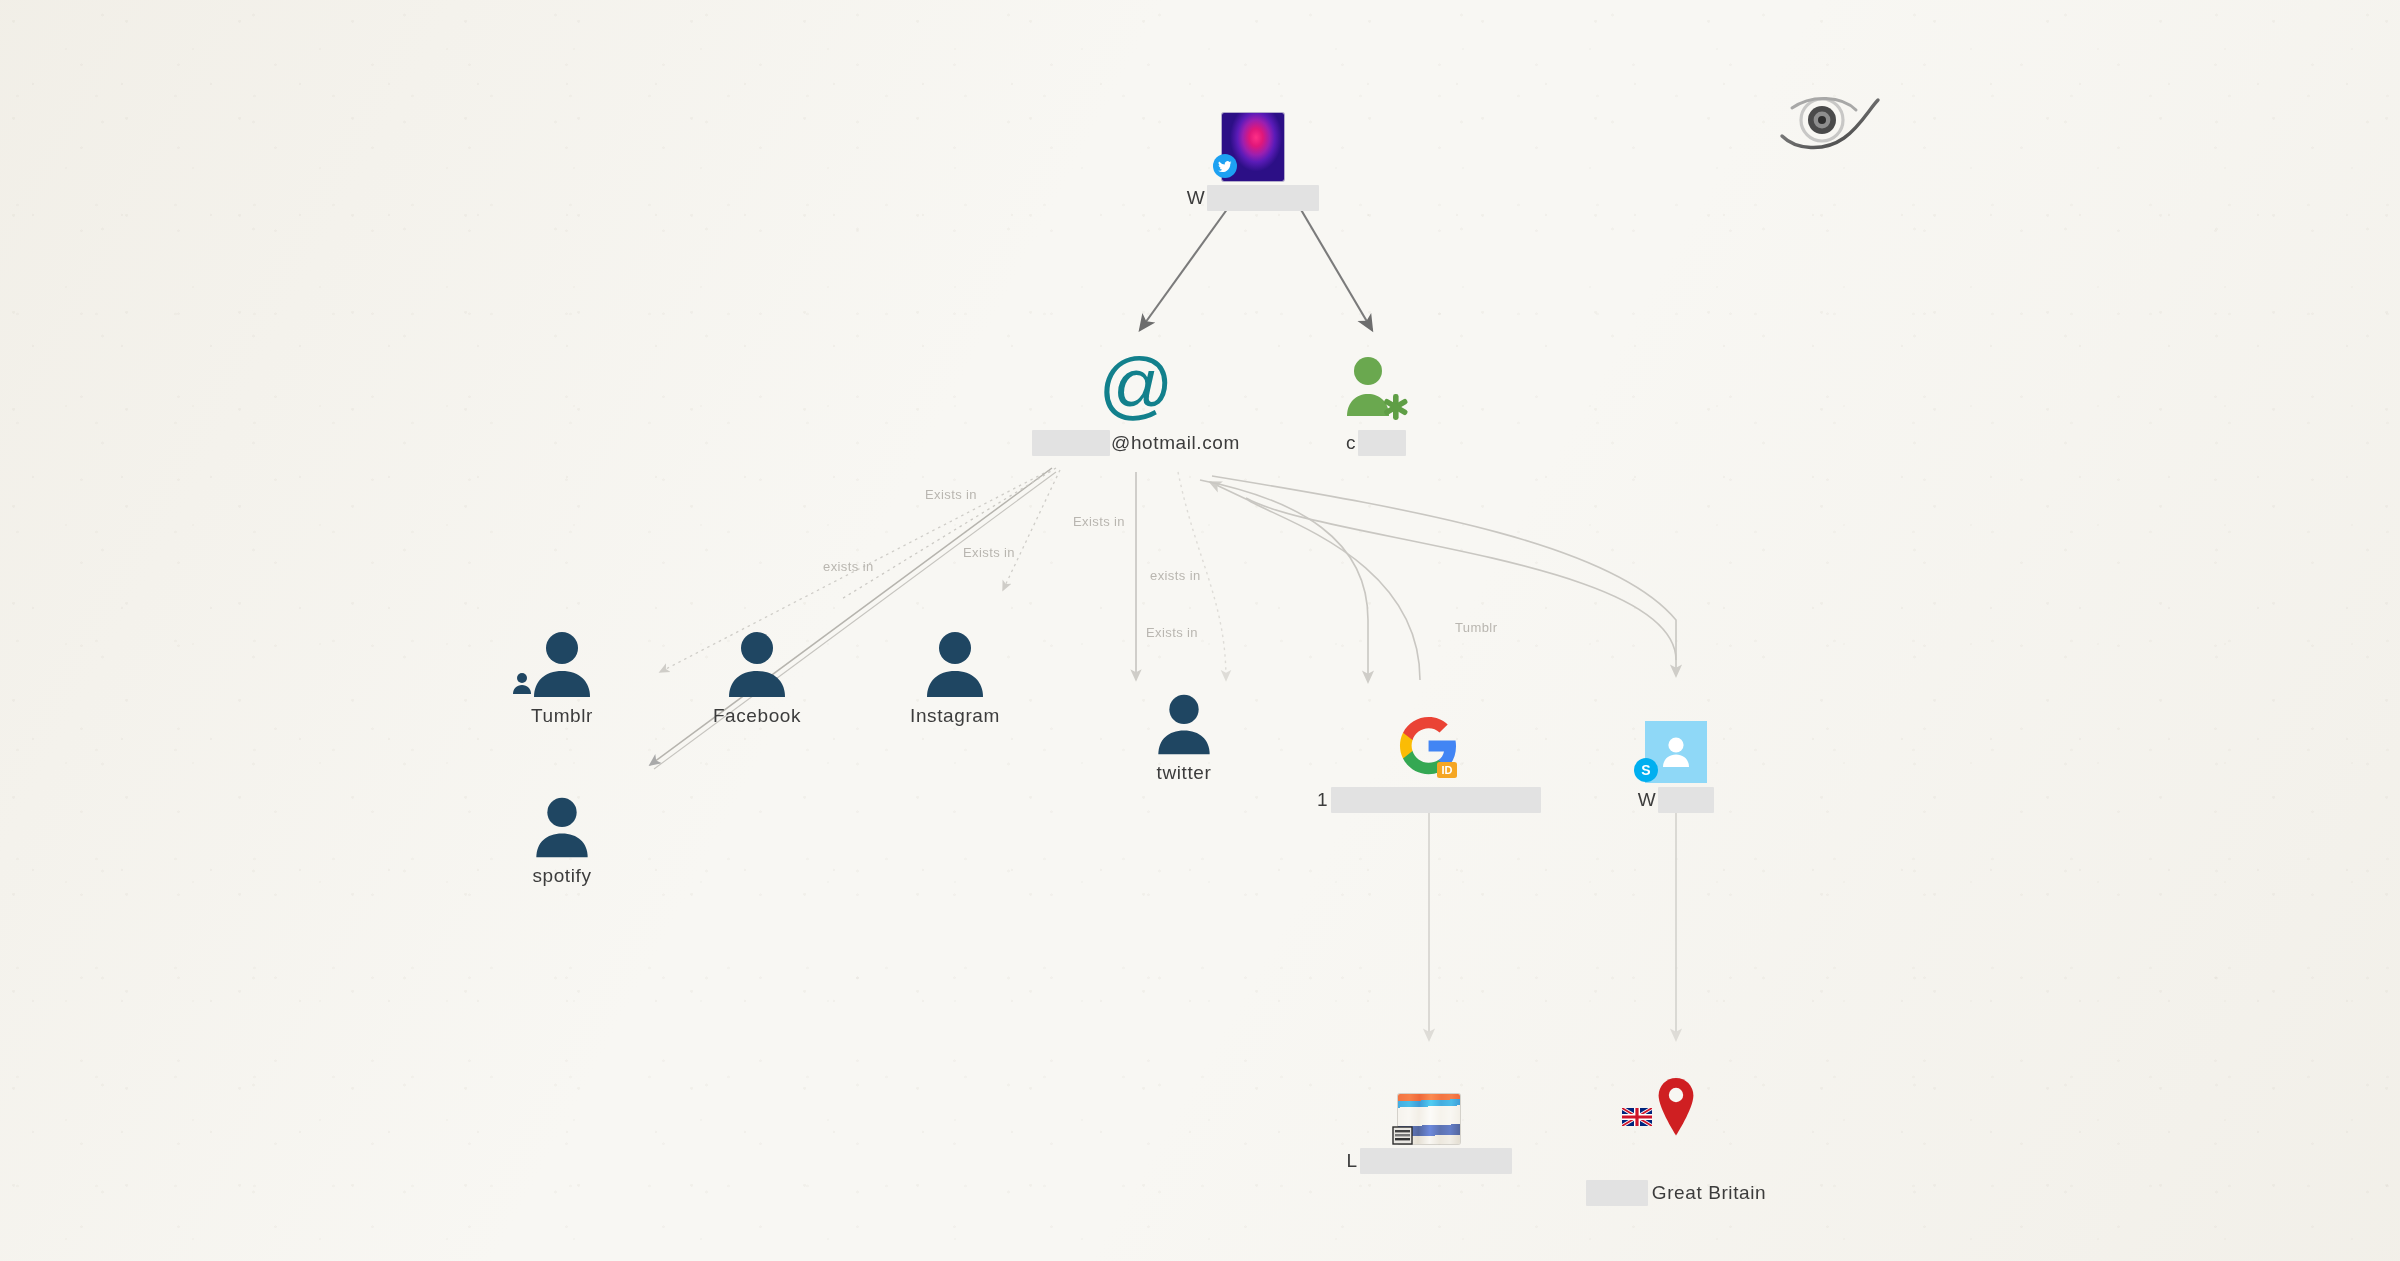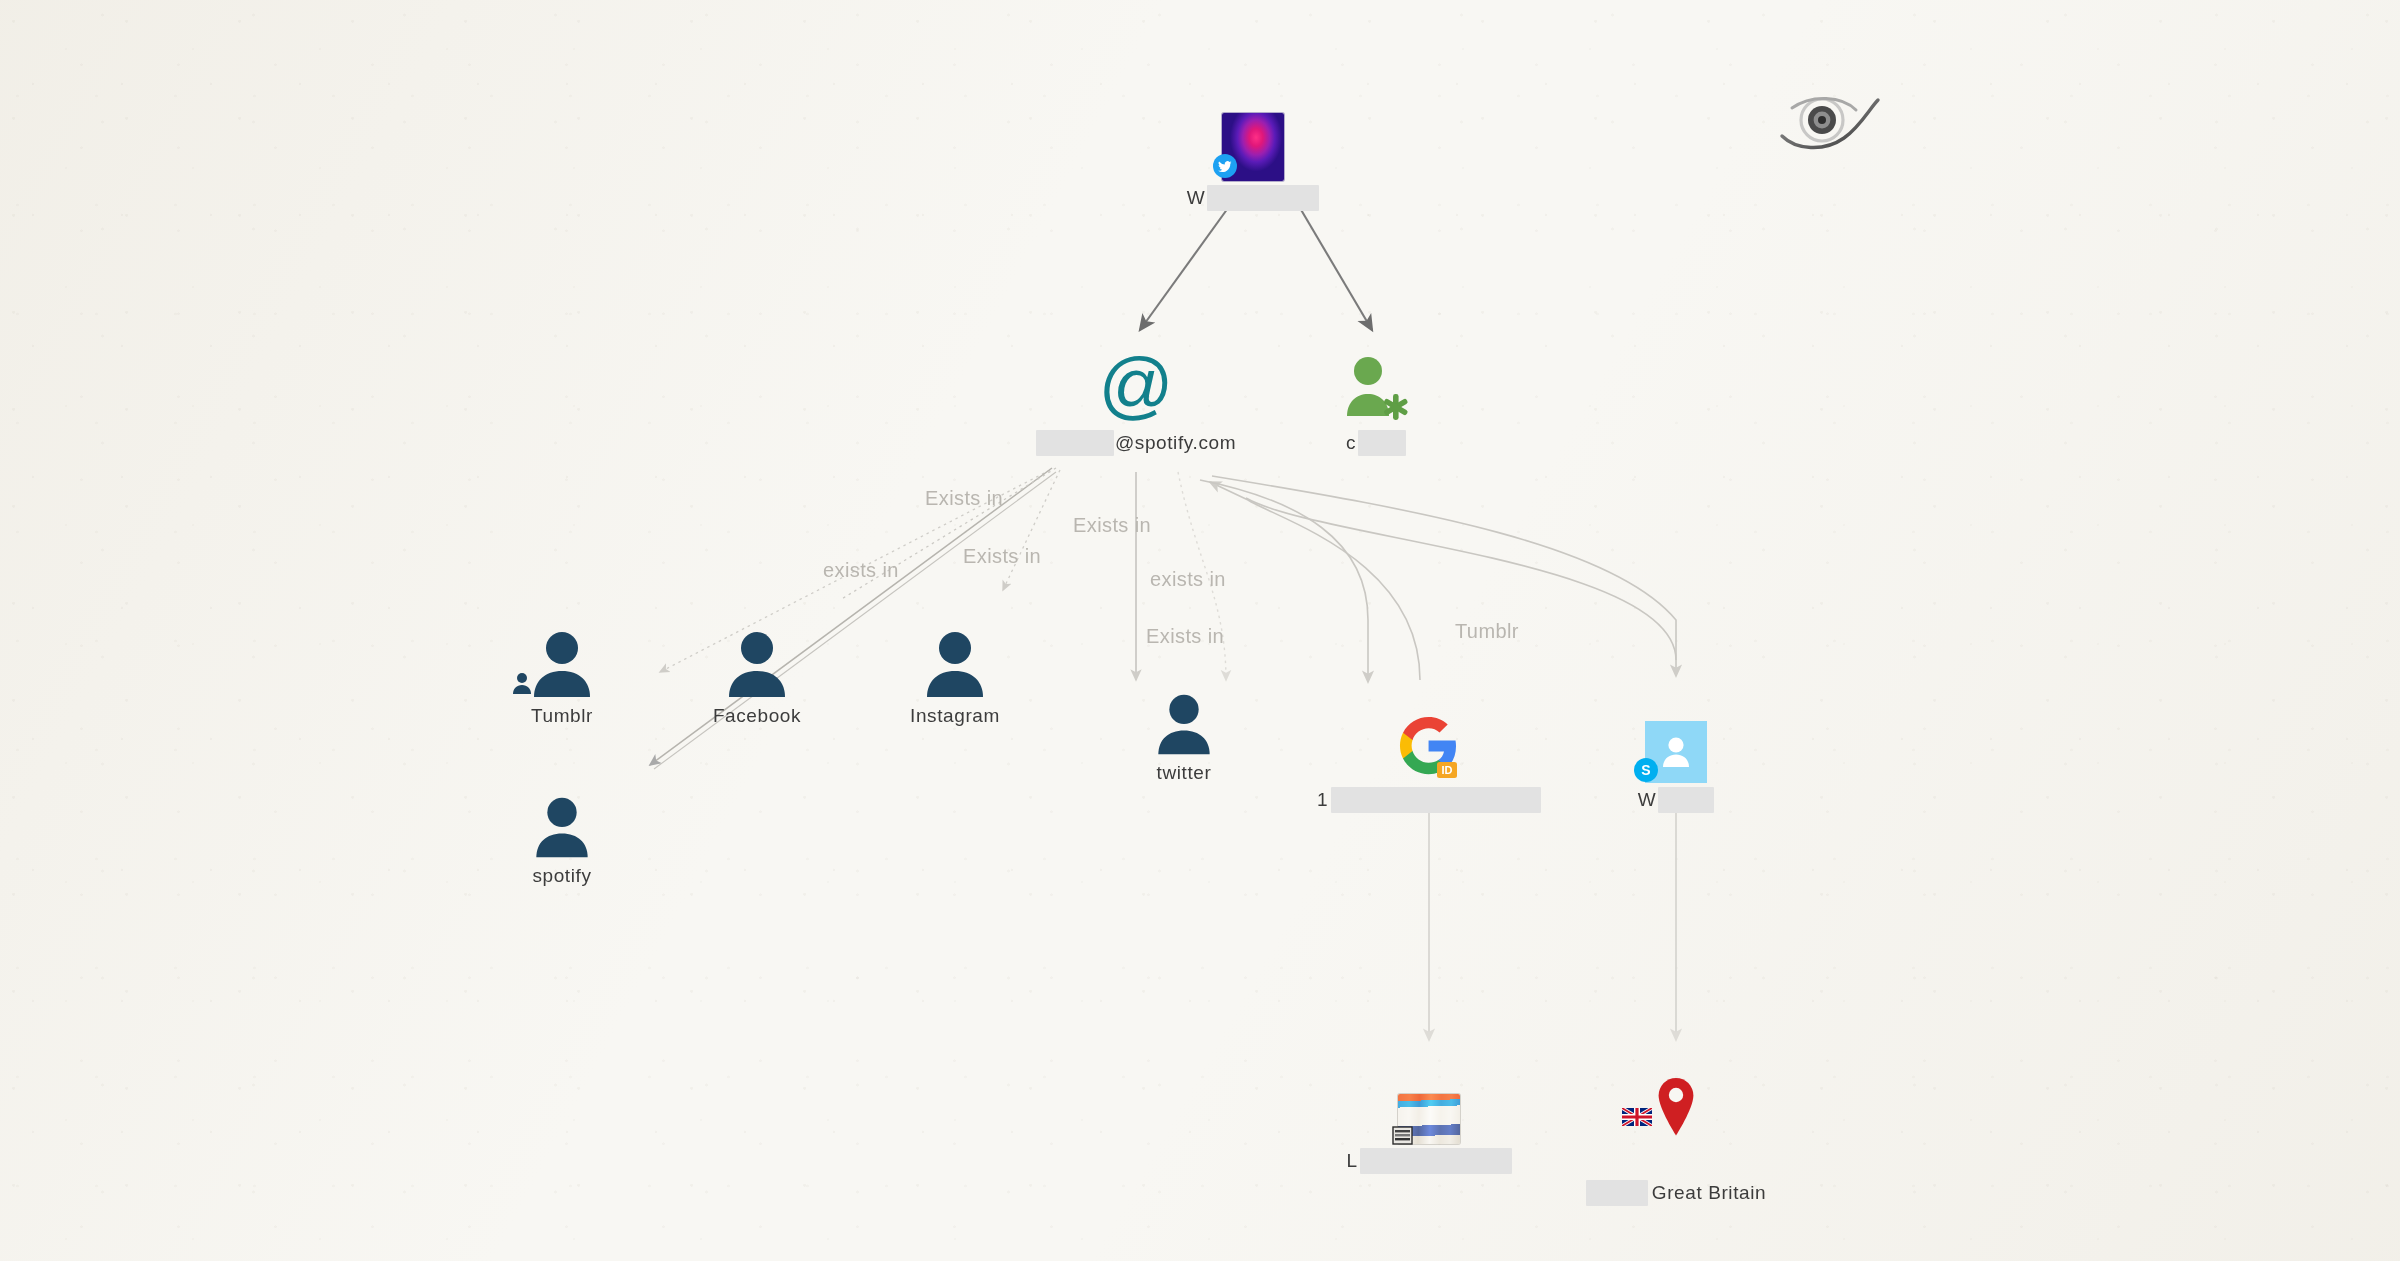--- a/index.html
+++ b/index.html
@@ -129,21 +129,21 @@
   #logo-text {
     font-size: 55px;
     letter-spacing: 1.5px;
     color: #2e2e2e;
     font-family: "Liberation Sans", sans-serif;
     font-weight: 400;
   }
 
   .edge-label {
     position: absolute;
-    font-size: 20px;
+    font-size: 13px;
     color: #b9b6b0;
     white-space: nowrap;
     letter-spacing: .4px;
   }
 </style>
 </head>
 <body>
 
 <div id="canvas">
 
@@ -236,21 +236,21 @@
   </div>
 
   <div class="node" style="left:1136px;top:340px;">
     <div class="node-icon">
       <svg width="80" height="82" viewBox="0 0 80 82">
         <text x="40" y="66" text-anchor="middle" font-family="'Liberation Sans', sans-serif" font-size="74" fill="#12808c">@</text>
       </svg>
     </div>
     <div class="node-label">
       <span class="redact" style="width:78px;margin-right:1px;"></span>
-        <span>@spotify.com</span>
+        <span>@hotmail.com</span>
     </div>
   </div>
 
   <div class="node" style="left:1376px;top:340px;">
     <div class="node-icon">
       <svg width="74" height="72" viewBox="0 0 74 72">
         <circle cx="29" cy="17" r="14" fill="#6aa84f"></circle>
         <path d="M8 62c0-14 9.5-22 21-22s21 8 21 22z" fill="#6aa84f"></path>
         <g fill="#5f9e45">
           <rect x="54" y="40" width="5.6" height="26" rx="2.4"></rect>

